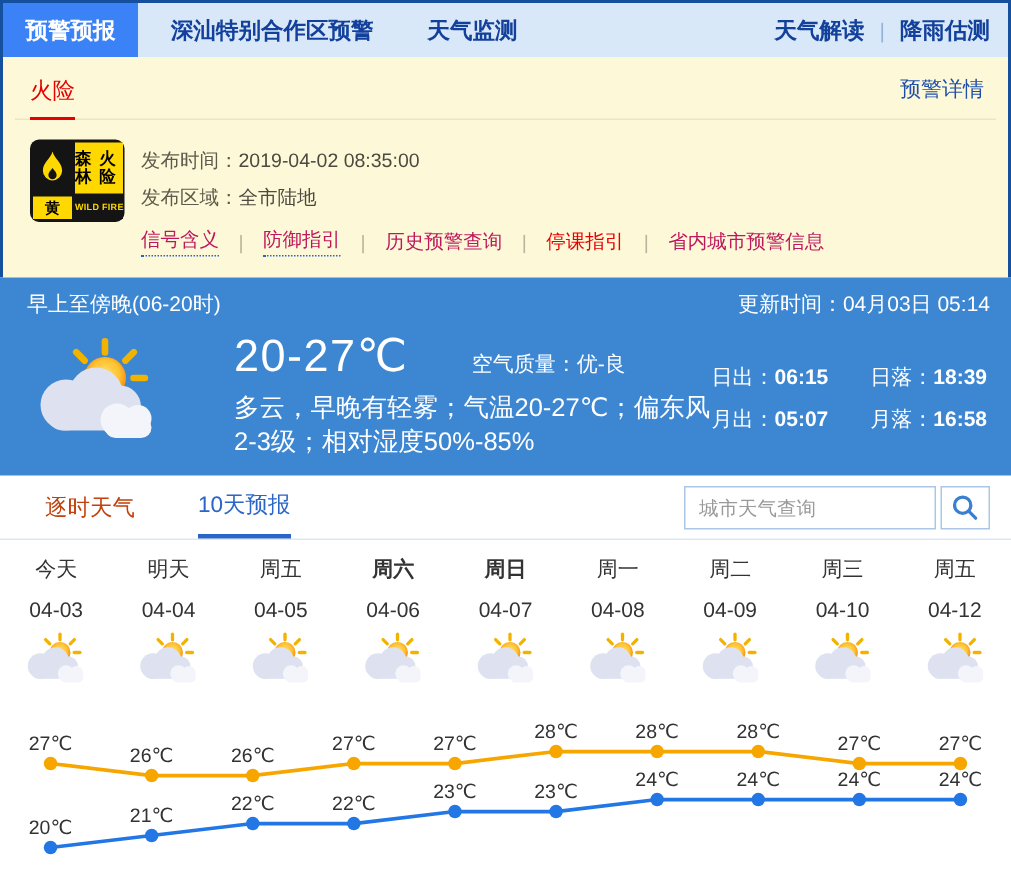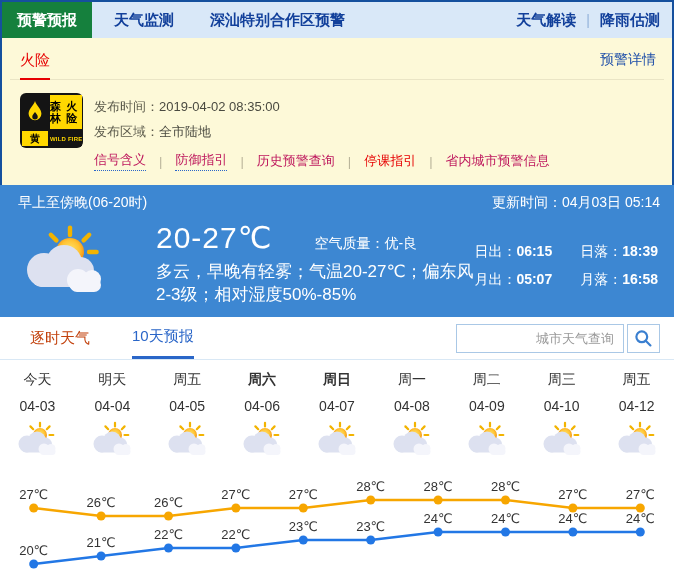--- a/index.html
+++ b/index.html
@@ -3,21 +3,21 @@
 <meta charset="utf-8">
 <style>
   * { margin:0; padding:0; box-sizing:border-box; }
   html,body { background:#fff; }
   body { font-family:"Liberation Sans","DejaVu Sans",sans-serif; }
   .page { position:relative; width:674px; height:580px; background:#fff; overflow:hidden; }
 
   
   .top-wrap { border:2px solid #15509e; border-bottom:none; }
   .navbar { height:36px; background:#d9e8f8; display:flex; align-items:stretch; }
-  .nav-tab-active { width:90px; background:#15803d; color:#fff; font-size:15px; font-weight:bold;
+  .nav-tab-active { width:90px; background:#3b82f6; color:#fff; font-size:15px; font-weight:bold;
     display:flex; align-items:center; justify-content:center; cursor:pointer; }
   .nav-item { display:flex; align-items:center; color:#12409b; font-size:15px; font-weight:bold;
     margin-left:22px; cursor:pointer; }
   .nav-item + .nav-item { margin-left:36px; }
   .nav-right { margin-left:auto; display:flex; align-items:center; padding-right:12px; }
   .nav-right .nav-item { margin-left:0; }
   .nav-sep { color:#93b3da; margin:0 10px; font-size:14px; }
 
   .yellow { background:#fdf9d8; height:147px; }
   .alert-row { margin:0 8px; padding:13px 8px 0 10px; height:42px;
@@ -58,21 +58,21 @@
     grid-template-columns:auto auto; column-gap:28px; row-gap:10px; font-size:14px; }
   .sm-cell .sm-val { font-weight:bold; }
 
   
   .tabs-bar { height:43px; border-bottom:1px solid #d9e8f5; display:flex; align-items:stretch;
     padding-left:30px; position:relative; }
   .tab { font-size:15px; color:#c2410c; display:flex; align-items:center; margin-right:42px; cursor:pointer; }
   .tab.active { color:#2a66c8; border-bottom:3px solid #2a66c8; }
   .searchbox { position:absolute; right:14px; top:7px; display:flex; }
   .search-input { width:168px; height:29px; border:1px solid #aac8e6; padding:0 9px; font-size:13px;
-    color:#333; outline:none; background:#fff;text-align:right; }
+    color:#333; outline:none; background:#fff; }
   .search-input::placeholder { color:#9a9a9a; }
   .search-btn { width:33px; height:29px; margin-left:3px; background:#fff; border:1px solid #aac8e6;
     display:flex; align-items:center; justify-content:center; cursor:pointer; }
 
   .fcols { display:flex; padding-top:11px; }
   .fcol { flex:1; text-align:center; }
   .fday { font-size:14px; color:#333; }
   .fday.bold { font-weight:bold; }
   .fdate { font-size:14px; color:#333; margin-top:9px; }
   .fcol svg { margin-top:7px; }
@@ -113,22 +113,22 @@
     </g>
   </defs>
 </svg>
 
 <div class="page">
 
   <div class="top-wrap">
 
     <div class="navbar">
       <div class="nav-tab-active">预警预报</div>
+      <div class="nav-item">深汕特别合作区预警</div>
       <div class="nav-item">天气监测</div>
-      <div class="nav-item">深汕特别合作区预警</div>
       <div class="nav-right">
         <div class="nav-item">天气解读</div>
         <span class="nav-sep">|</span>
         <div class="nav-item">降雨估测</div>
       </div>
     </div>
 
     <div class="yellow">
       <div class="alert-row">
         <span class="alert-cat">火险</span>

